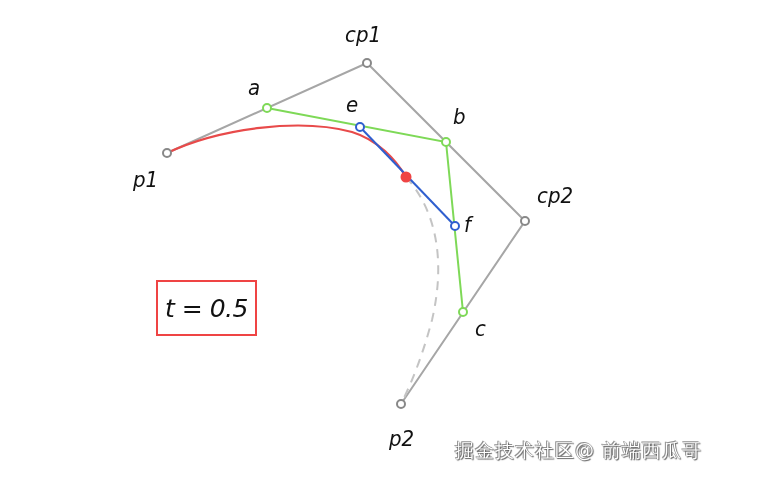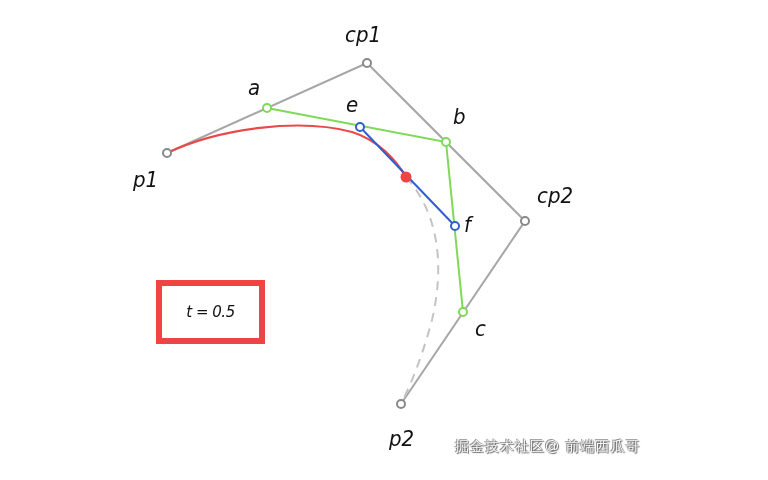--- a/index.html
+++ b/index.html
@@ -2,24 +2,24 @@
 <html><head>
 <meta charset="utf-8">
 <style>
   html, body { margin: 0; padding: 0; background: #ffffff; }
   body { width: 768px; height: 480px; position: relative; overflow: hidden;
          font-family: "DejaVu Sans", sans-serif; }
   svg { position: absolute; left: 0; top: 0; }
   .lbl { font-family: "DejaVu Sans Condensed", "DejaVu Sans", sans-serif;
          font-style: italic; font-size: 22px; fill: #111; }
   .tbox { position: absolute; left: 156px; top: 280px; width: 97px; height: 52px;
-          border: 6px solid #ef4444; display: flex; align-items: center; justify-content: center;
-          font-family: "DejaVu Sans", sans-serif; font-style: italic; font-size: 15px; color: #111;
+          border: 2px solid #ef4444; display: flex; align-items: center; justify-content: center;
+          font-family: "DejaVu Sans", sans-serif; font-style: italic; font-size: 25px; color: #111;
           letter-spacing: -0.5px; }
-  .wm { position: absolute; left: 455px; top: 438px; font-size: 14px; color: #ffffff;
+  .wm { position: absolute; left: 455px; top: 438px; font-size: 19px; color: #ffffff;
         font-family: "DejaVu Sans", sans-serif;
         text-shadow: 0 0 1px #444, 1px 1px 1px #666, -1px -1px 0 #999; letter-spacing: 1px; }
 </style>
 </head>
 <body>
 
 <svg width="768" height="480" viewBox="0 0 768 480">
 
   <polyline points="167,153 367,63 525,221 401,404" fill="none" stroke="#a6a6a6" stroke-width="2"></polyline>
 

